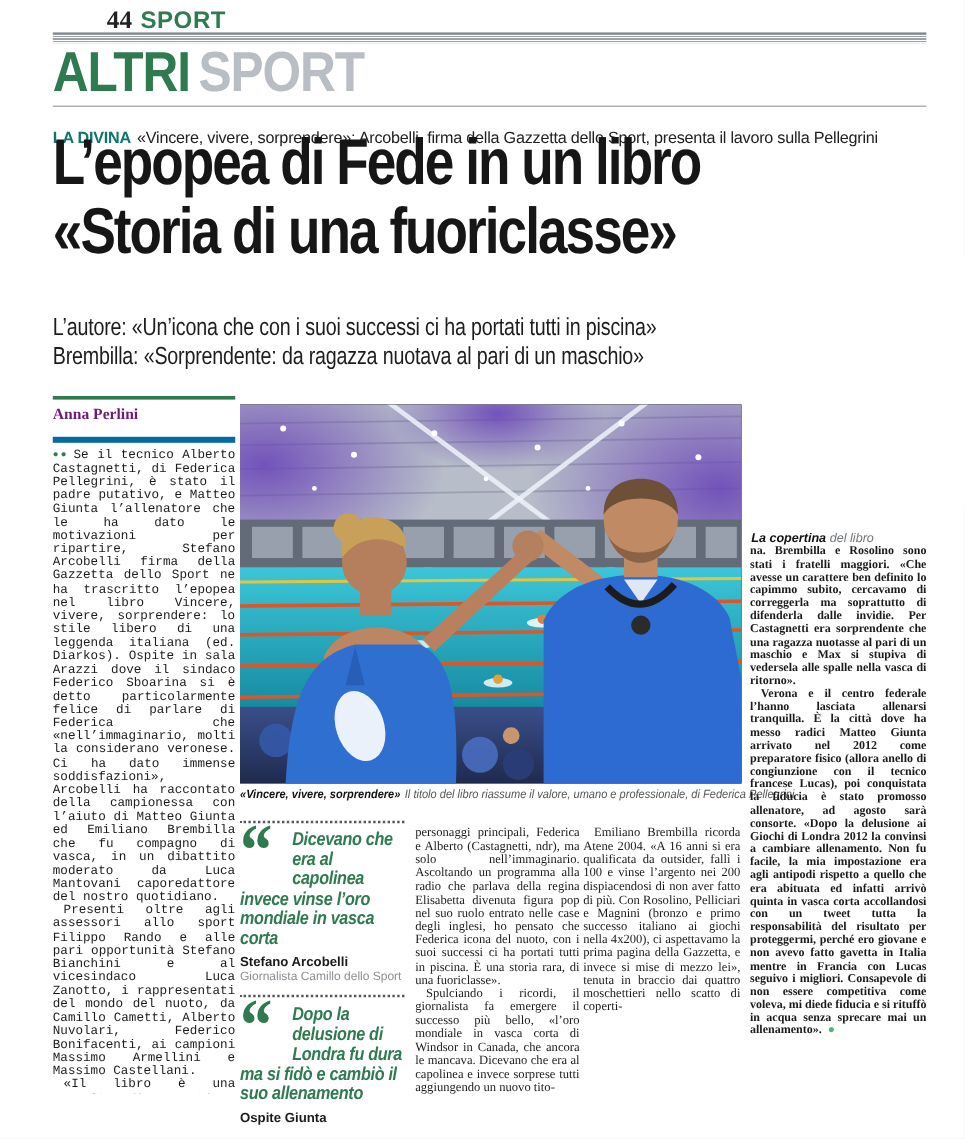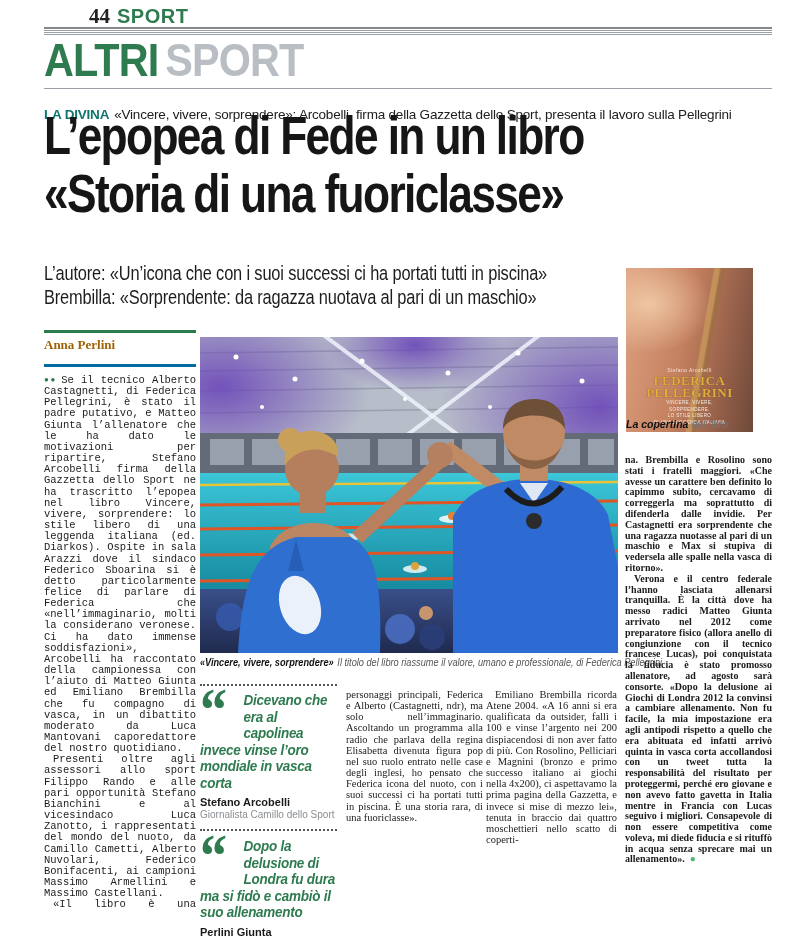--- a/index.html
+++ b/index.html
@@ -26,22 +26,22 @@
   .kicker .klabel{font-weight:700;color:#0f766e;margin-right:5px;}
   
   .headline{position:absolute;left:44px;top:106px;width:860px;
     font:800 54px/58px "Liberation Sans",sans-serif;color:#161616;letter-spacing:-2px;
     transform:scaleX(.82);transform-origin:0 0;}
   .standfirst{position:absolute;left:44px;top:261px;width:730px;
     font:400 20.5px/24px "Liberation Sans",sans-serif;color:#1d1d1d;letter-spacing:-.2px;
     transform:scaleX(.8);transform-origin:0 0;}
   
   .byline{position:absolute;left:44px;top:330px;width:152px;
-    border-top:3px solid #2e7b4f;border-bottom:3px solid #0369a1;
-    padding:4px 0 11px;font:700 13px "Liberation Serif",serif;color:#a16207;}
+    border-top:3px solid #2e7b4f;border-bottom:5px solid #0369a1;
+    padding:4px 0 11px;font:700 13px "Liberation Serif",serif;color:#701a75;}
   
   .bodycol{position:absolute;font:400 10.5px/11.15px "Liberation Serif",serif;
     text-align:justify;color:#1b1b1b;overflow:hidden;
     hyphens:auto;-webkit-hyphens:auto;}
   .bodycol p{margin:0;text-indent:9px;}
   .bodycol p.nofirst{text-indent:0;}
   .col1{left:44px;top:374px;width:152px;height:537px;font-family:Liberation Mono, monospace;}
   .col3{left:346px;top:689px;width:137px;height:252px;}
   .col4{left:486px;top:689px;width:131px;height:252px;}
   .col5{left:625px;top:455px;width:147px;height:492px;font-size:10px;line-height:10.8px;font-weight:bold;}
@@ -67,21 +67,21 @@
   .cover{position:absolute;left:626px;top:268px;width:127px;height:164px;
     background:
       radial-gradient(90px 70px at 18% 22%, rgba(244,206,170,.85), rgba(244,206,170,0) 70%),
       repeating-linear-gradient(100deg, rgba(212,170,92,0) 0 86px, rgba(212,170,92,.55) 88px 92px, rgba(150,110,60,.5) 94px 98px),
       linear-gradient(100deg,#dda181 0%,#c4805f 45%,#96604a 75%,#6d4939 100%);
     display:flex;flex-direction:column;justify-content:flex-end;align-items:center;
     padding-bottom:7px;box-sizing:border-box;}
   .cover .cauthor{font:400 5px "Liberation Sans",sans-serif;color:#f2e3d6;letter-spacing:.4px;margin-bottom:2px;}
   .cover .ctitle{font:700 13px/12px "Liberation Serif",serif;color:#e2ae3c;letter-spacing:.5px;text-shadow:0 0 1px #5a3c2c;}
   .cover .csub{font:400 4.5px/5.5px "Liberation Sans",sans-serif;color:#f5ece2;letter-spacing:.4px;margin-top:1px;}
-  .covercap{position:absolute;left:626px;top:418px;width:160px;
+  .covercap{position:absolute;left:626px;top:443px;width:160px;
     font:italic 400 10.5px "Liberation Sans",sans-serif;color:#707579;white-space:nowrap;}
   .covercap .capbold{font-weight:700;color:#111;margin-right:3px;}
 </style>
 </head>
 <body>
 
 <div class="page">
 
   <div class="pagehead">
     <span class="pnum">44</span><span class="psec">SPORT</span>
@@ -241,42 +241,34 @@
         <span class="qmark">“</span><span>Dicevano che era al capolinea invece vinse l’oro mondiale in vasca corta</span>
       </div>
       <div class="qauthor">Stefano Arcobelli</div>
       <div class="qrole">Giornalista Camillo dello Sport</div>
     </div>
     <div class="qdivider"></div>
     <div>
       <div class="qtext">
         <span class="qmark">“</span><span>Dopo la delusione di Londra fu dura ma si fidò e cambiò il suo allenamento</span>
       </div>
-      <div class="qauthor">Perlini Giunta</div>
+      <div class="qauthor">Ospite Giunta</div>
 
     </div>
   </div>
 
   <div class="bodycol col3">
     <p class="nofirst">personaggi principali, Federica e Alberto (Castagnetti, ndr), ma solo nell’immaginario. Ascoltando un programma alla radio che parlava della regina Elisabetta divenuta figura pop nel suo ruolo entrato nelle case degli inglesi, ho pensato che Federica icona del nuoto, con i suoi successi ci ha portati tutti in piscina. È una storia rara, di una fuoriclasse».</p>
+    <p>Spulciando i ricordi, il giornalista fa emergere il successo più bello, «l’oro mondiale in vasca corta di Windsor in Canada, che ancora le mancava. Dicevano che era al capolinea e invece sorprese tutti aggiungendo un nuovo tito-</p>
   </div>
 
   <div class="bodycol col4">
     <p>Emiliano Brembilla ricorda Atene 2004. «A 16 anni si era qualificata da outsider, fallì i 100 e vinse l’argento nei 200 dispiacendosi di non aver fatto di più. Con Rosolino, Pelliciari e Magnini (bronzo e primo successo italiano ai giochi nella 4x200), ci aspettavamo la prima pagina della Gazzetta, e invece si mise di mezzo lei», tenuta in braccio dai quattro moschettieri nello scatto di coperti-</p>
   </div>
 
-  <div class="cover">
-    <div class="cauthor">Stefano Arcobelli</div>
-    <div class="ctitle">FEDERICA</div>
-    <div class="ctitle">PELLEGRINI</div>
-    <div class="csub">VINCERE, VIVERE,</div>
-    <div class="csub">SORPRENDERE.</div>
-    <div class="csub">LO STILE LIBERO</div>
-    <div class="csub">DI UNA LEGGENDA ITALIANA</div>
-  </div>
   <p class="covercap" style="margin:0;"><span class="capbold">La copertina</span><span>del libro</span></p>
 
   <div class="bodycol col5">
     <p class="nofirst">na. Brembilla e Rosolino sono stati i fratelli maggiori. «Che avesse un carattere ben definito lo capimmo subito, cercavamo di correggerla ma soprattutto di difenderla dalle invidie. Per Castagnetti era sorprendente che una ragazza nuotasse al pari di un maschio e Max si stupiva di vedersela alle spalle nella vasca di ritorno».</p>
     <p><span>Verona e il centro federale l’hanno lasciata allenarsi tranquilla. È la città dove ha messo radici Matteo Giunta arrivato nel 2012 come preparatore fisico (allora anello di congiunzione con il tecnico francese Lucas), poi conquistata la fiducia è stato promosso allenatore, ad agosto sarà consorte. «Dopo la delusione ai Giochi di Londra 2012 la convinsi a cambiare allenamento. Non fu facile, la mia impostazione era agli antipodi rispetto a quello che era abituata ed infatti arrivò quinta in vasca corta accollandosi con un tweet tutta la responsabilità del risultato per proteggermi, perché ero giovane e non avevo fatto gavetta in Italia mentre in Francia con Lucas seguivo i migliori. Consapevole di non essere competitiva come voleva, mi diede fiducia e si rituffò in acqua senza sprecare mai un allenamento».</span><span class="enddot">●</span></p>
   </div>
 
 </div>
 
 </body></html>

